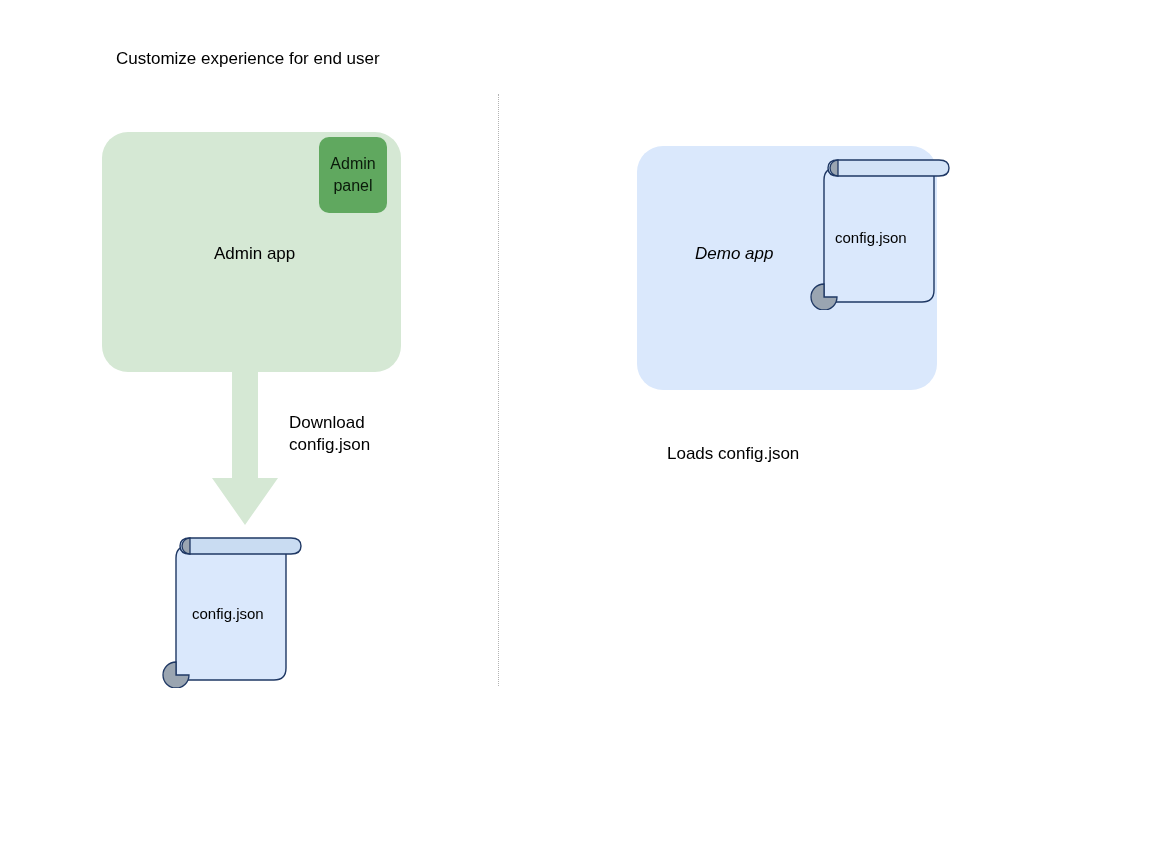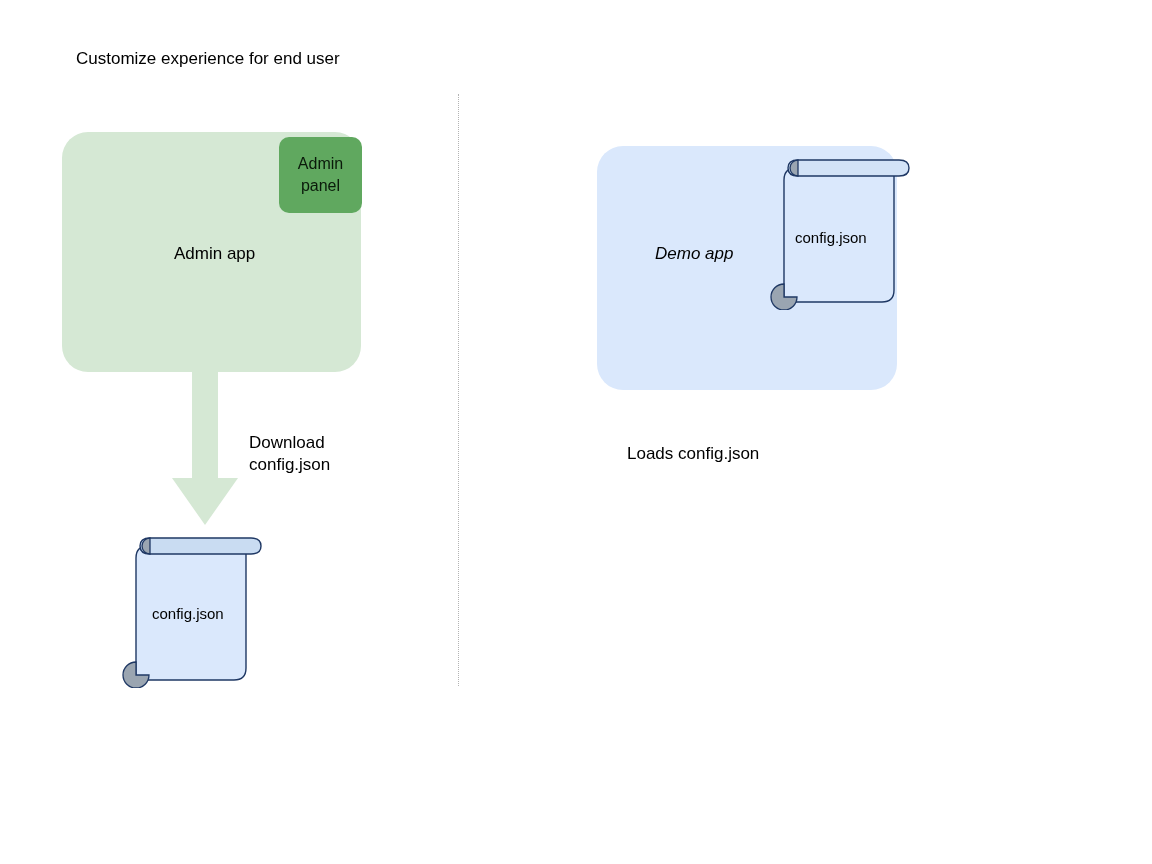--- a/index.html
+++ b/index.html
@@ -11,20 +11,21 @@
     width: 1152px;
     height: 864px;
     position: relative;
     overflow: hidden;
     font-family: "Liberation Sans", sans-serif;
     color: #000000;
   }
   .canvas {
     position: absolute;
     inset: 0;
+    margin-left: 40px;
   }
   .label {
     position: absolute;
     font-size: 17px;
     line-height: 22px;
     color: #000000;
     white-space: pre;
   }
 
   
@@ -63,21 +64,21 @@
     line-height: 22px;
     white-space: pre;
   }
   #admin-app-label { left: 174px; top: 243px; }
   #demo-app-label  { left: 655px; top: 243px; font-style: italic; }
 
   
   #admin-panel-chip {
     position: absolute;
     left: 279px; top: 137px;
-    width: 83px;  height: 76px;
+    width: 68px;  height: 76px;
     background: #60a85f;
     border-radius: 10px;
     display: flex;
     align-items: center;
     justify-content: center;
   }
   #admin-panel-chip .chip-text {
     font-size: 16px;
     line-height: 22px;
     text-align: center;
@@ -88,21 +89,21 @@
   
   #download-arrow {
     position: absolute;
     left: 170px;
     top: 366px;
     width: 76px;
     height: 162px;
   }
   #arrow-label {
     left: 249px;
-    top: 432px;
+    top: 412px;
     white-space: pre-line;
   }
 
   
   .scroll-doc { position: absolute; }
   #config-doc-left  { left: 118px; top: 528px; width: 150px; height: 160px; }
   #config-doc-right { left: 766px; top: 150px; width: 150px; height: 160px; }
   .doc-text {
     position: absolute;
     font-size: 15px;

